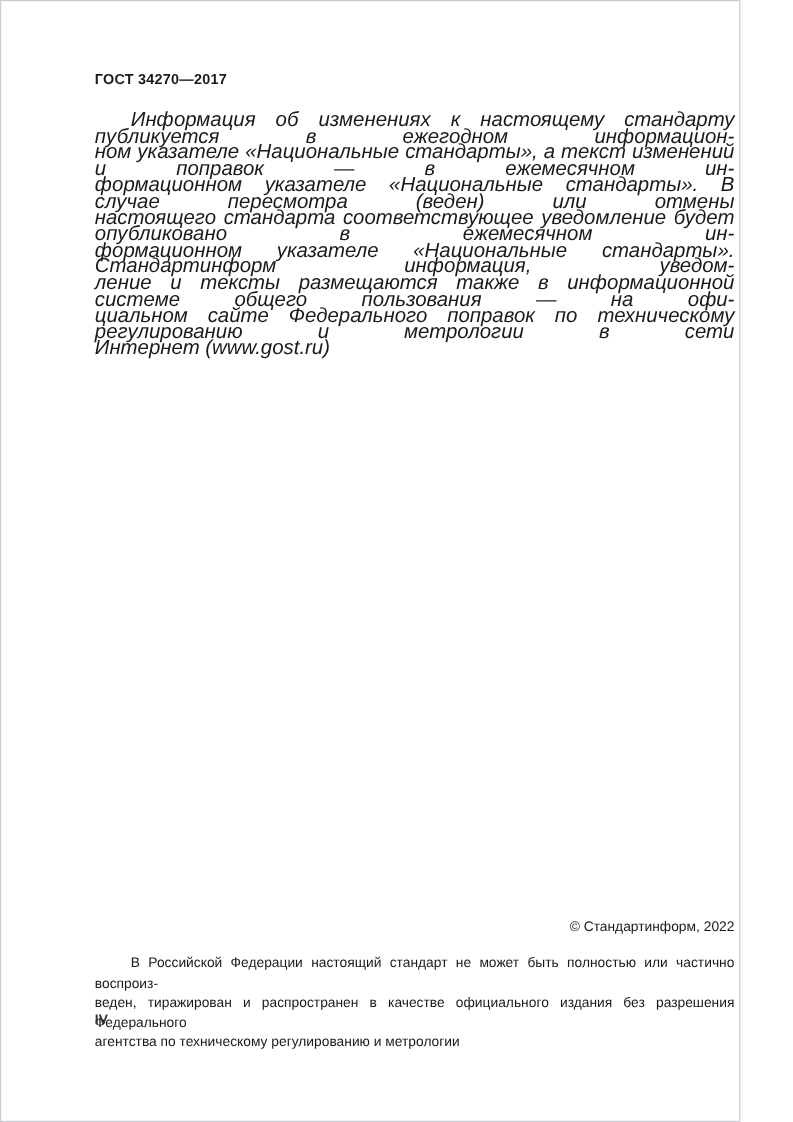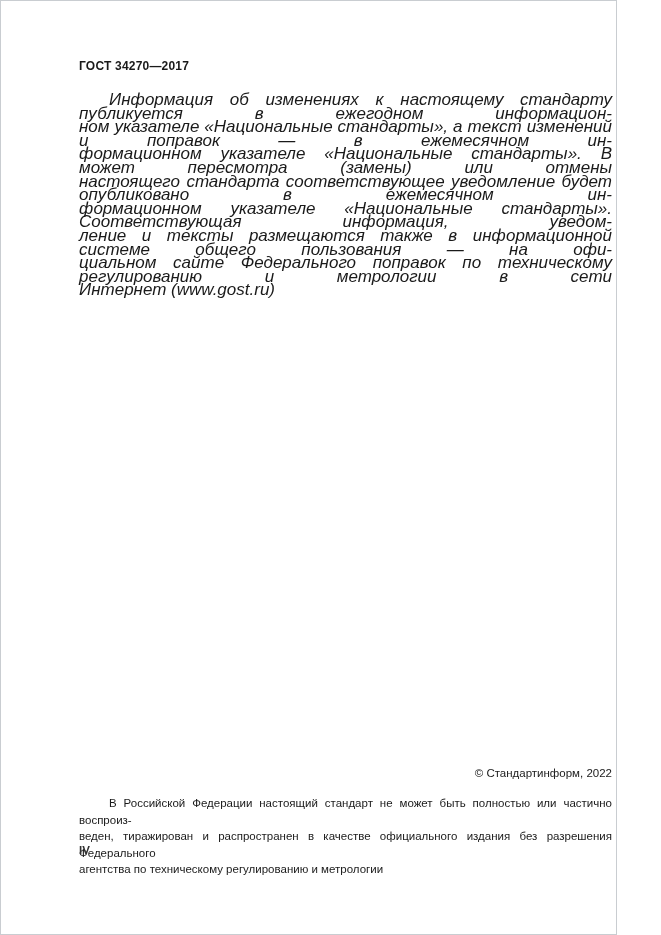--- a/index.html
+++ b/index.html
@@ -72,23 +72,23 @@
 </head>
 <body>
 
 <div class="page">
 
   <div class="doc-header">ГОСТ 34270—2017</div>
 
   <div class="para amendment-notice">
       <div class="line">Информация об изменениях к настоящему стандарту публикуется в ежегодном информацион-</div>
       <div class="line">ном указателе «Национальные стандарты», а текст изменений и поправок — в ежемесячном ин-</div>
-      <div class="line">формационном указателе «Национальные стандарты». В может пересмотра (замены) или отмены</div>
+      <div class="line">формационном указателе «Национальные стандарты». В случае пересмотра (веден) или отмены</div>
       <div class="line">настоящего стандарта соответствующее уведомление будет опубликовано в ежемесячном ин-</div>
-      <div class="line">формационном указателе «Национальные стандарты». Соответствующая информация, уведом-</div>
+      <div class="line">формационном указателе «Национальные стандарты». Стандартинформ информация, уведом-</div>
       <div class="line">ление и тексты размещаются также в информационной системе общего пользования — на офи-</div>
       <div class="line">циальном сайте Федерального поправок по техническому регулированию и метрологии в сети</div>
       <div class="line">Интернет (www.gost.ru)</div>
     </div>
 
   <div class="copyright">© Стандартинформ, 2022</div>
 
   <div class="para reproduction-notice">
       <div class="line">В Российской Федерации настоящий стандарт не может быть полностью или частично воспроиз-</div>
       <div class="line">веден, тиражирован и распространен в качестве официального издания без разрешения Федерального</div>

